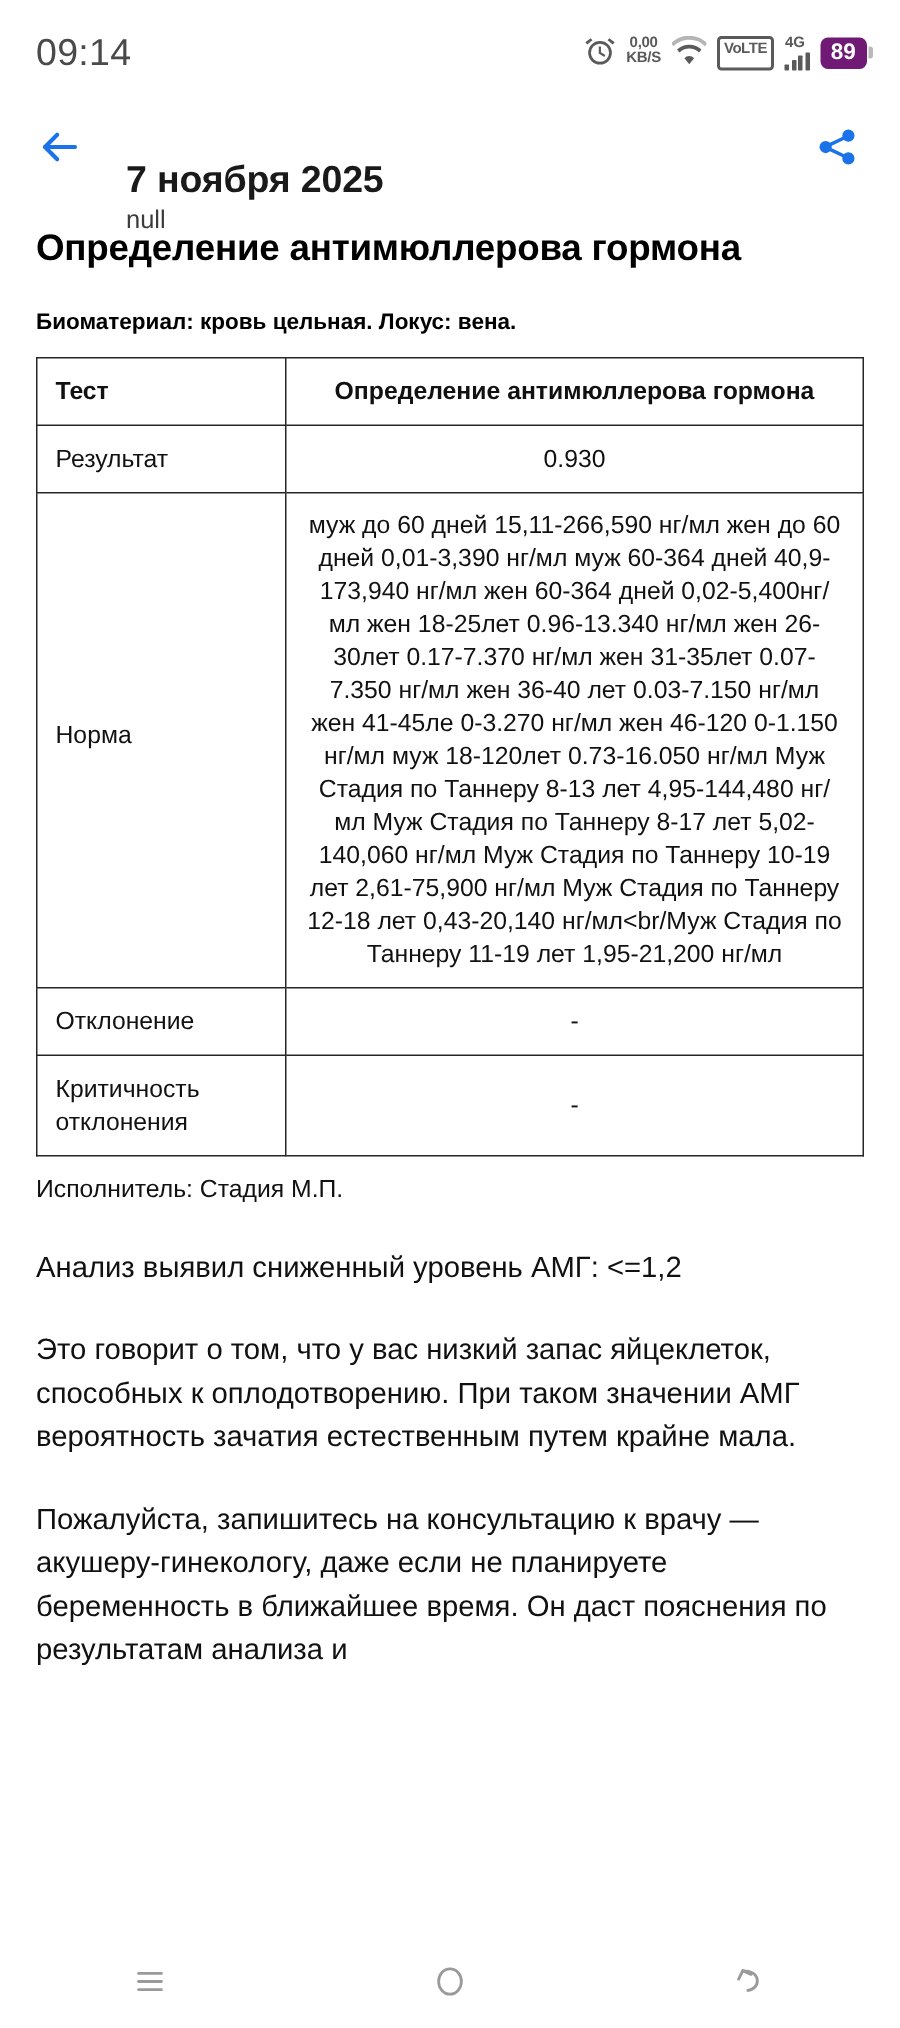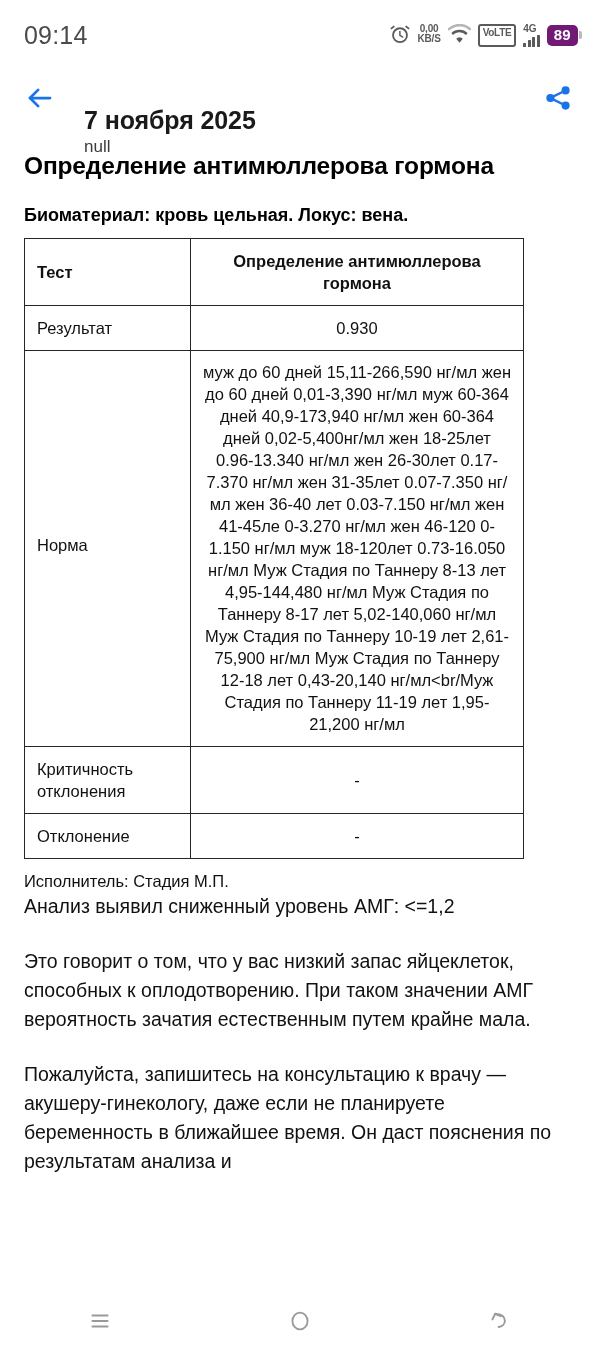--- a/index.html
+++ b/index.html
@@ -143,30 +143,30 @@
   }
   .doc-title {
     font-size: 24.5px;
     font-weight: bold;
     color: #000000;
     line-height: 30px;
     margin-top: 21px;
     letter-spacing: -0.15px;
   }
   .biomaterial {
-    font-size: 18px;
+    font-size: 15px;
     font-weight: bold;
     color: #000000;
     line-height: 22px;
     margin-top: 23px;
     margin-bottom: 12px;
   }
 
   table.result-table {
-    width: 500px;
+    width: 552px;
     border-collapse: collapse;
     table-layout: fixed;
   }
   table.result-table td {
     border: 1.5px solid #262626;
     vertical-align: middle;
     font-size: 16.5px;
     color: #111111;
     line-height: 22px;
   }
@@ -202,20 +202,21 @@
     font-size: 24px;
     font-weight: bold;
     color: #000000;
     line-height: 30px;
     margin-top: 32px;
   }
   .para {
     font-size: 19.5px;
     color: #111111;
     line-height: 29px;
+    margin-top: 27px;
   }
   .para.tight { margin-top: 26px; }
 
   
   .nav-bar {
     position: absolute;
     left: 0;
     bottom: 0;
     width: 600px;
     height: 62px;
@@ -317,26 +318,26 @@
         </tr>
         <tr>
           <td class="col-label">Результат</td>
           <td class="col-value">0.930</td>
         </tr>
         <tr>
           <td class="col-label norm-label">Норма</td>
           <td class="col-value norm-value">муж до 60 дней 15,11-266,590 нг/мл жен до 60 дней 0,01-3,390 нг/мл муж 60-364 дней 40,9-173,940 нг/мл жен 60-364 дней 0,02-5,400нг/мл жен 18-25лет 0.96-13.340 нг/мл жен 26-30лет 0.17-7.370 нг/мл жен 31-35лет 0.07-7.350 нг/мл жен 36-40 лет 0.03-7.150 нг/мл жен 41-45ле 0-3.270 нг/мл жен 46-120 0-1.150 нг/мл муж 18-120лет 0.73-16.050 нг/мл Муж Стадия по Таннеру 8-13 лет 4,95-144,480 нг/мл Муж Стадия по Таннеру 8-17 лет 5,02-140,060 нг/мл Муж Стадия по Таннеру 10-19 лет 2,61-75,900 нг/мл Муж Стадия по Таннеру 12-18 лет 0,43-20,140 нг/мл&lt;br/Муж Стадия по Таннеру 11-19 лет 1,95-21,200 нг/мл</td>
         </tr>
         <tr>
+          <td class="col-label">Отклонение</td>
+          <td class="col-value">-</td>
+        </tr>
+        <tr>
           <td class="col-label crit-label">Критичность отклонения</td>
           <td class="col-value crit-value">-</td>
-        </tr>
-        <tr>
-          <td class="col-label">Отклонение</td>
-          <td class="col-value">-</td>
         </tr>
       </tbody>
     </table>
 
     <div class="performer">Исполнитель: Стадия М.П.</div>
 
     <div class="para">Анализ выявил сниженный уровень АМГ: &lt;=1,2</div>
     <div class="para tight">Это говорит о том, что у вас низкий запас яйцеклеток, способных к оплодотворению. При таком значении АМГ вероятность зачатия естественным путем крайне мала.</div>
     <div class="para tight">Пожалуйста, запишитесь на консультацию к врачу — акушеру-гинекологу, даже если не планируете беременность в ближайшее время. Он даст пояснения по результатам анализа и</div>
 

